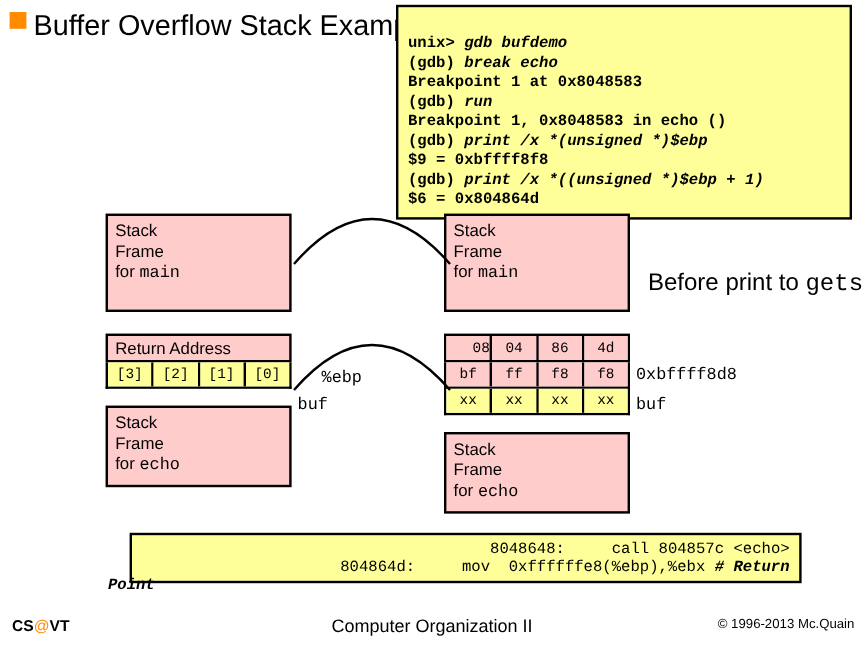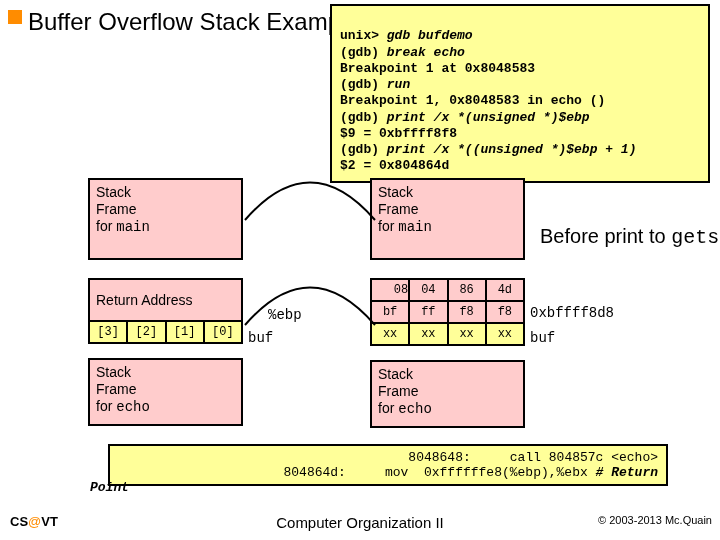--- a/index.html
+++ b/index.html
@@ -15,21 +15,21 @@
 
   .stack-col { position: absolute; width: 155px; }
   .left-col { left: 88px; top: 178px; }
   .right-col { left: 370px; top: 178px; }
 
   .cell-main { border: 2px solid #000; background: #fcc; height: 82px; padding: 4px 6px; font-size: 14px; line-height: 1.2; }
   .cell-main .mono { font-family: "Courier New", monospace; }
 
   .gap1 { height: 18px; }
 
-  .cell-row { border: 2px solid #000; border-top: 0; background: #fcc; font-size: 14px; padding: 12px 6px; }
+  .cell-row { border: 2px solid #000; border-top: 0; background: #fcc; font-size: 14px; padding: 2px 6px; }
   .left-col .cell-row:first-of-type, .right-col .cell-row:first-of-type { border-top: 2px solid #000; }
   .cell-row .mono { font-family: "Courier New", monospace; }
   .cell-buf { display: flex; border: 2px solid #000; border-top: 0; }
   .cell-buf .bcell { flex: 1; text-align: center; font-size: 12px; font-family: "Courier New", monospace; border-right: 2px solid #000; padding: 3px 0; background: #ff9; }
   .cell-buf .bcell:last-child { border-right: 0; }
 
   .cell-echo { border: 2px solid #000; background: #fcc; height: 68px; padding: 4px 6px; font-size: 14px; line-height: 1.2; margin-top: 14px; }
   .cell-echo .mono { font-family: "Courier New", monospace; }
 
   .side-label { position: absolute; font-family: "Courier New", monospace; font-size: 14px; }
@@ -59,21 +59,21 @@
 
 <div class="terminal">
 <span class="bold">unix&gt; </span><span class="bi">gdb bufdemo</span>
 <span class="bold">(gdb) </span><span class="bi">break echo</span>
 <span class="bold">Breakpoint 1 at 0x8048583</span>
 <span class="bold">(gdb) </span><span class="bi">run</span>
 <span class="bold">Breakpoint 1, 0x8048583 in echo ()</span>
 <span class="bold">(gdb) </span><span class="bi">print /x *(unsigned *)$ebp</span>
 <span class="bold">$9 = 0xbffff8f8</span>
 <span class="bold">(gdb) </span><span class="bi">print /x *((unsigned *)$ebp + 1)</span>
-<span class="bold">$2 = 0x804864d</span>
+<span class="bold">$6 = 0x804864d</span>
 </div>
 
 <div class="stack-col left-col">
   <div class="cell-main">
     <div>Stack</div>
     <div>Frame</div>
     <div><span>for </span><span class="mono">main</span></div>
   </div>
   <div class="gap1"></div>
   <div class="cell-row" style="border-top:2px solid #000;">Return Address</div>
@@ -134,14 +134,14 @@
 <div class="before-call"><span>Before print to </span><span class="mono">gets</span></div>
 
 <div class="asm-box"><span class="bold">8048648:     call 804857c &lt;echo&gt;</span>
 <span class="bold">804864d:     mov  0xffffffe8(%ebp),%ebx </span><span class="bi"># Return</span></div>
 
 <div class="ret-pt">Point</div>
 
 <div class="footer">
   <div class="foot-left"><b>CS</b><span style="color:#ff8c00;">@</span><b>VT</b></div>
   <div class="foot-center">Computer Organization II</div>
-  <div class="foot-right">© 2003-2013 Mc.Quain</div>
+  <div class="foot-right">© 1996-2013 Mc.Quain</div>
 </div>
 
 </body></html>

